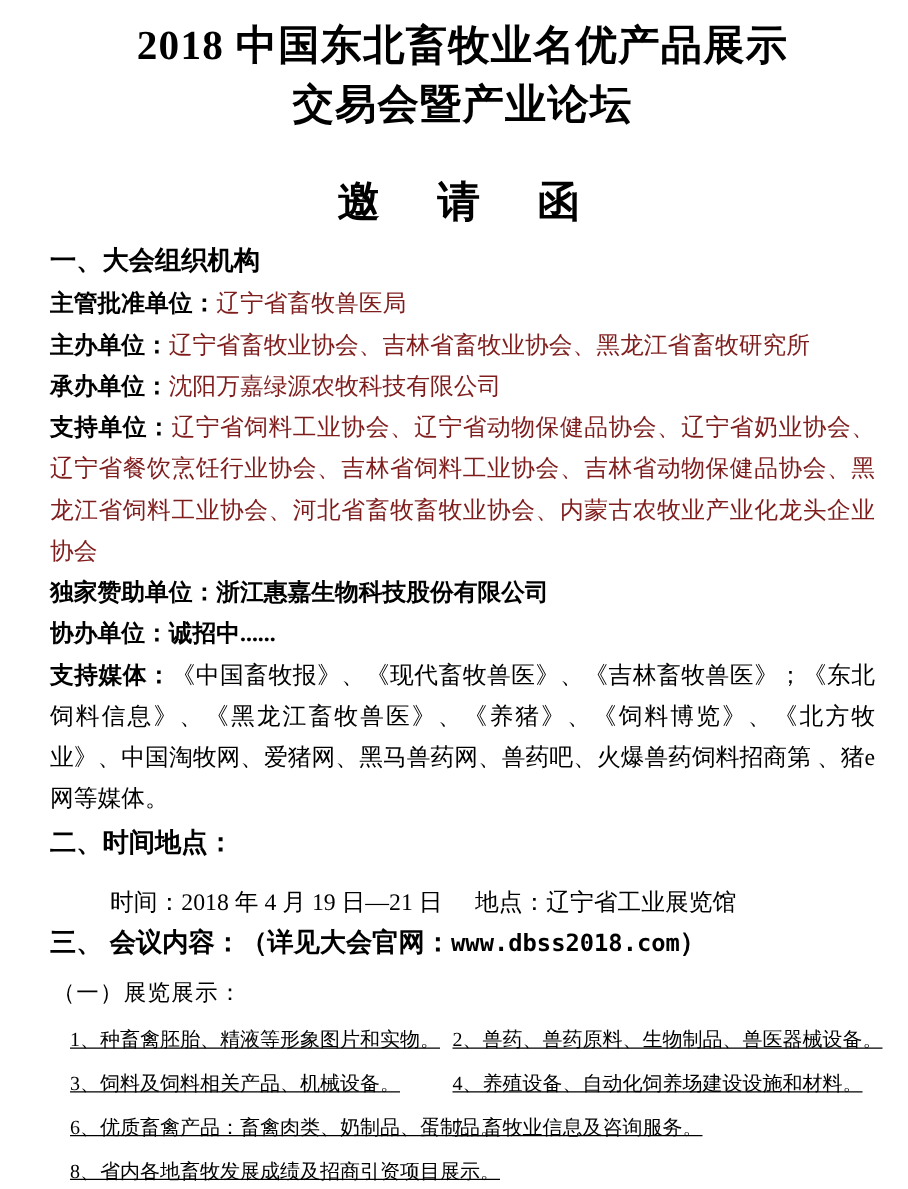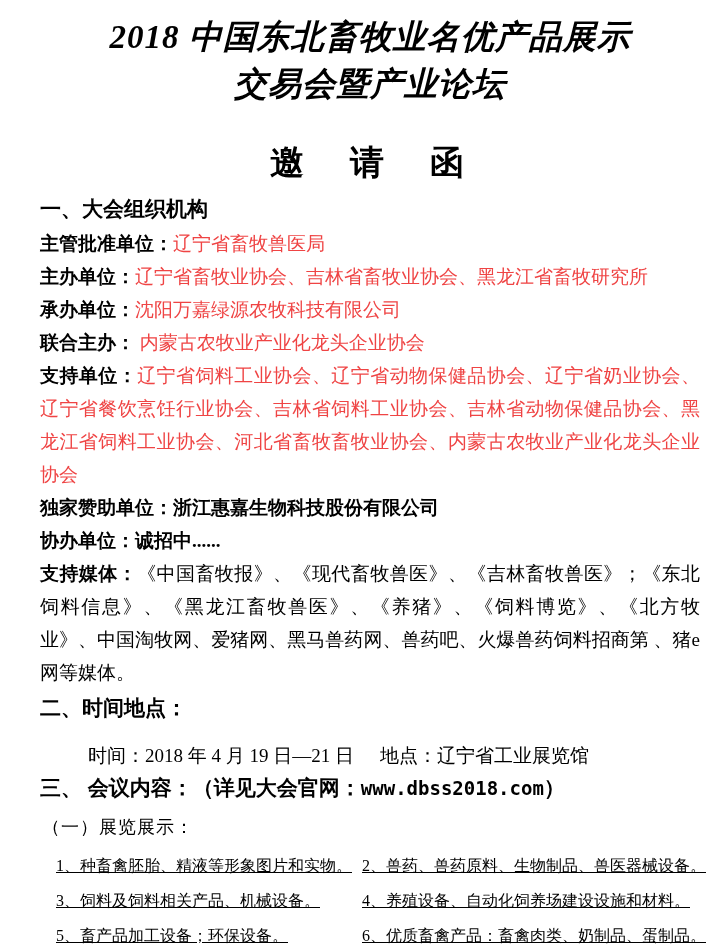--- a/index.html
+++ b/index.html
@@ -5,21 +5,21 @@
   * { margin:0; padding:0; box-sizing:border-box; }
   html, body { background:#ffffff; }
   body {
     width:726px; height:951px;
     color:#000;
     font-family:"Liberation Serif", serif;
     overflow:hidden;
   }
   .page { padding:14px 26px 0 40px; }
 
-  .title-block { text-align:center;font-style:italic; }
+  .title-block { text-align:center; }
   .title-line {
     font-size:33px; font-weight:700; line-height:47px;
     letter-spacing:1px;
     font-family:"Liberation Serif", serif;
   }
   .subtitle {
     text-align:center; font-size:34px; font-weight:700;
     margin-top:30px; line-height:50px; letter-spacing:6px;
     font-family:Liberation Serif, serif;
   }
@@ -31,21 +31,21 @@
   }
   .sec-heading.first { margin-top:6px; }
   .sec-heading.tight { margin-top:4px; }
 
   .entries { margin-top:3px; }
   .entry {
     font-size:19px; line-height:33px;
     text-align:justify;
   }
   .entry .label { font-weight:700; }
-  .val-red { color:#ef4444; }
+  .val-red { color:#7f1d1d; }
   .val-bold { font-weight:700; }
 
   .time-line {
     font-size:19px; line-height:34px;
     padding-left:48px; margin-top:16px;
   }
   .time-line .gap { display:inline-block; width:26px; }
 
   .url { font-family:"DejaVu Sans Mono", monospace; font-size:19px; }
 
@@ -74,21 +74,20 @@
   </div>
 
   <div class="subtitle">邀　请　函</div>
 
   <div class="sec-heading first">一、大会组织机构</div>
 
   <div class="entries">
     <p class="entry"><span class="label">主管批准单位：</span><span class="val-red">辽宁省畜牧兽医局</span></p>
     <p class="entry"><span class="label">主办单位：</span><span class="val-red">辽宁省畜牧业协会、吉林省畜牧业协会、黑龙江省畜牧研究所</span></p>
     <p class="entry"><span class="label">承办单位：</span><span class="val-red">沈阳万嘉绿源农牧科技有限公司</span></p>
-    <p class="entry"><span class="label">联合主办：</span><span class="val-red"> 内蒙古农牧业产业化龙头企业协会</span></p>
     <p class="entry"><span class="label">支持单位：</span><span class="val-red">辽宁省饲料工业协会、辽宁省动物保健品协会、辽宁省奶业协会、辽宁省餐饮烹饪行业协会、吉林省饲料工业协会、吉林省动物保健品协会、黑龙江省饲料工业协会、河北省畜牧畜牧业协会、内蒙古农牧业产业化龙头企业协会</span></p>
     <p class="entry"><span class="label">独家赞助单位：</span><span class="val-bold">浙江惠嘉生物科技股份有限公司</span></p>
     <p class="entry"><span class="label">协办单位：</span><span class="val-bold">诚招中......</span></p>
     <p class="entry"><span class="label">支持媒体：</span><span>《中国畜牧报》、《现代畜牧兽医》、《吉林畜牧兽医》；《东北饲料信息》、《黑龙江畜牧兽医》、《养猪》、《饲料博览》、《北方牧业》、中国淘牧网、爱猪网、黑马兽药网、兽药吧、火爆兽药饲料招商第 、猪e网等媒体。</span></p>
   </div>
 
   <div class="sec-heading tight">二、时间地点：</div>
 
   <p class="time-line">
     <span class="label-plain">时间：</span><span>2018 年 4 月 19 日—21 日</span><span class="gap"></span><span>地点：</span><span>辽宁省工业展览馆</span>
@@ -98,19 +97,18 @@
     <span>三、 会议内容：（详见大会官网：</span><span class="url">www.dbss2018.com</span><span>）</span>
   </div>
 
   <div class="subsection">（一）展览展示：</div>
 
   <div class="exhibit-grid">
     <div class="exhibit-item">1、种畜禽胚胎、精液等形象图片和实物。</div>
     <div class="exhibit-item">2、兽药、兽药原料、生物制品、兽医器械设备。</div>
     <div class="exhibit-item">3、饲料及饲料相关产品、机械设备。</div>
     <div class="exhibit-item">4、养殖设备、自动化饲养场建设设施和材料。</div>
-    <div class="exhibit-item">5、畜产品加工设备；环保设备。</div>
     <div class="exhibit-item">6、优质畜禽产品：畜禽肉类、奶制品、蛋制品。</div>
     <div class="exhibit-item">7、畜牧业信息及咨询服务。</div>
     <div class="exhibit-item">8、省内各地畜牧发展成绩及招商引资项目展示。</div>
   </div>
 
 </div>
 
 </body></html>

